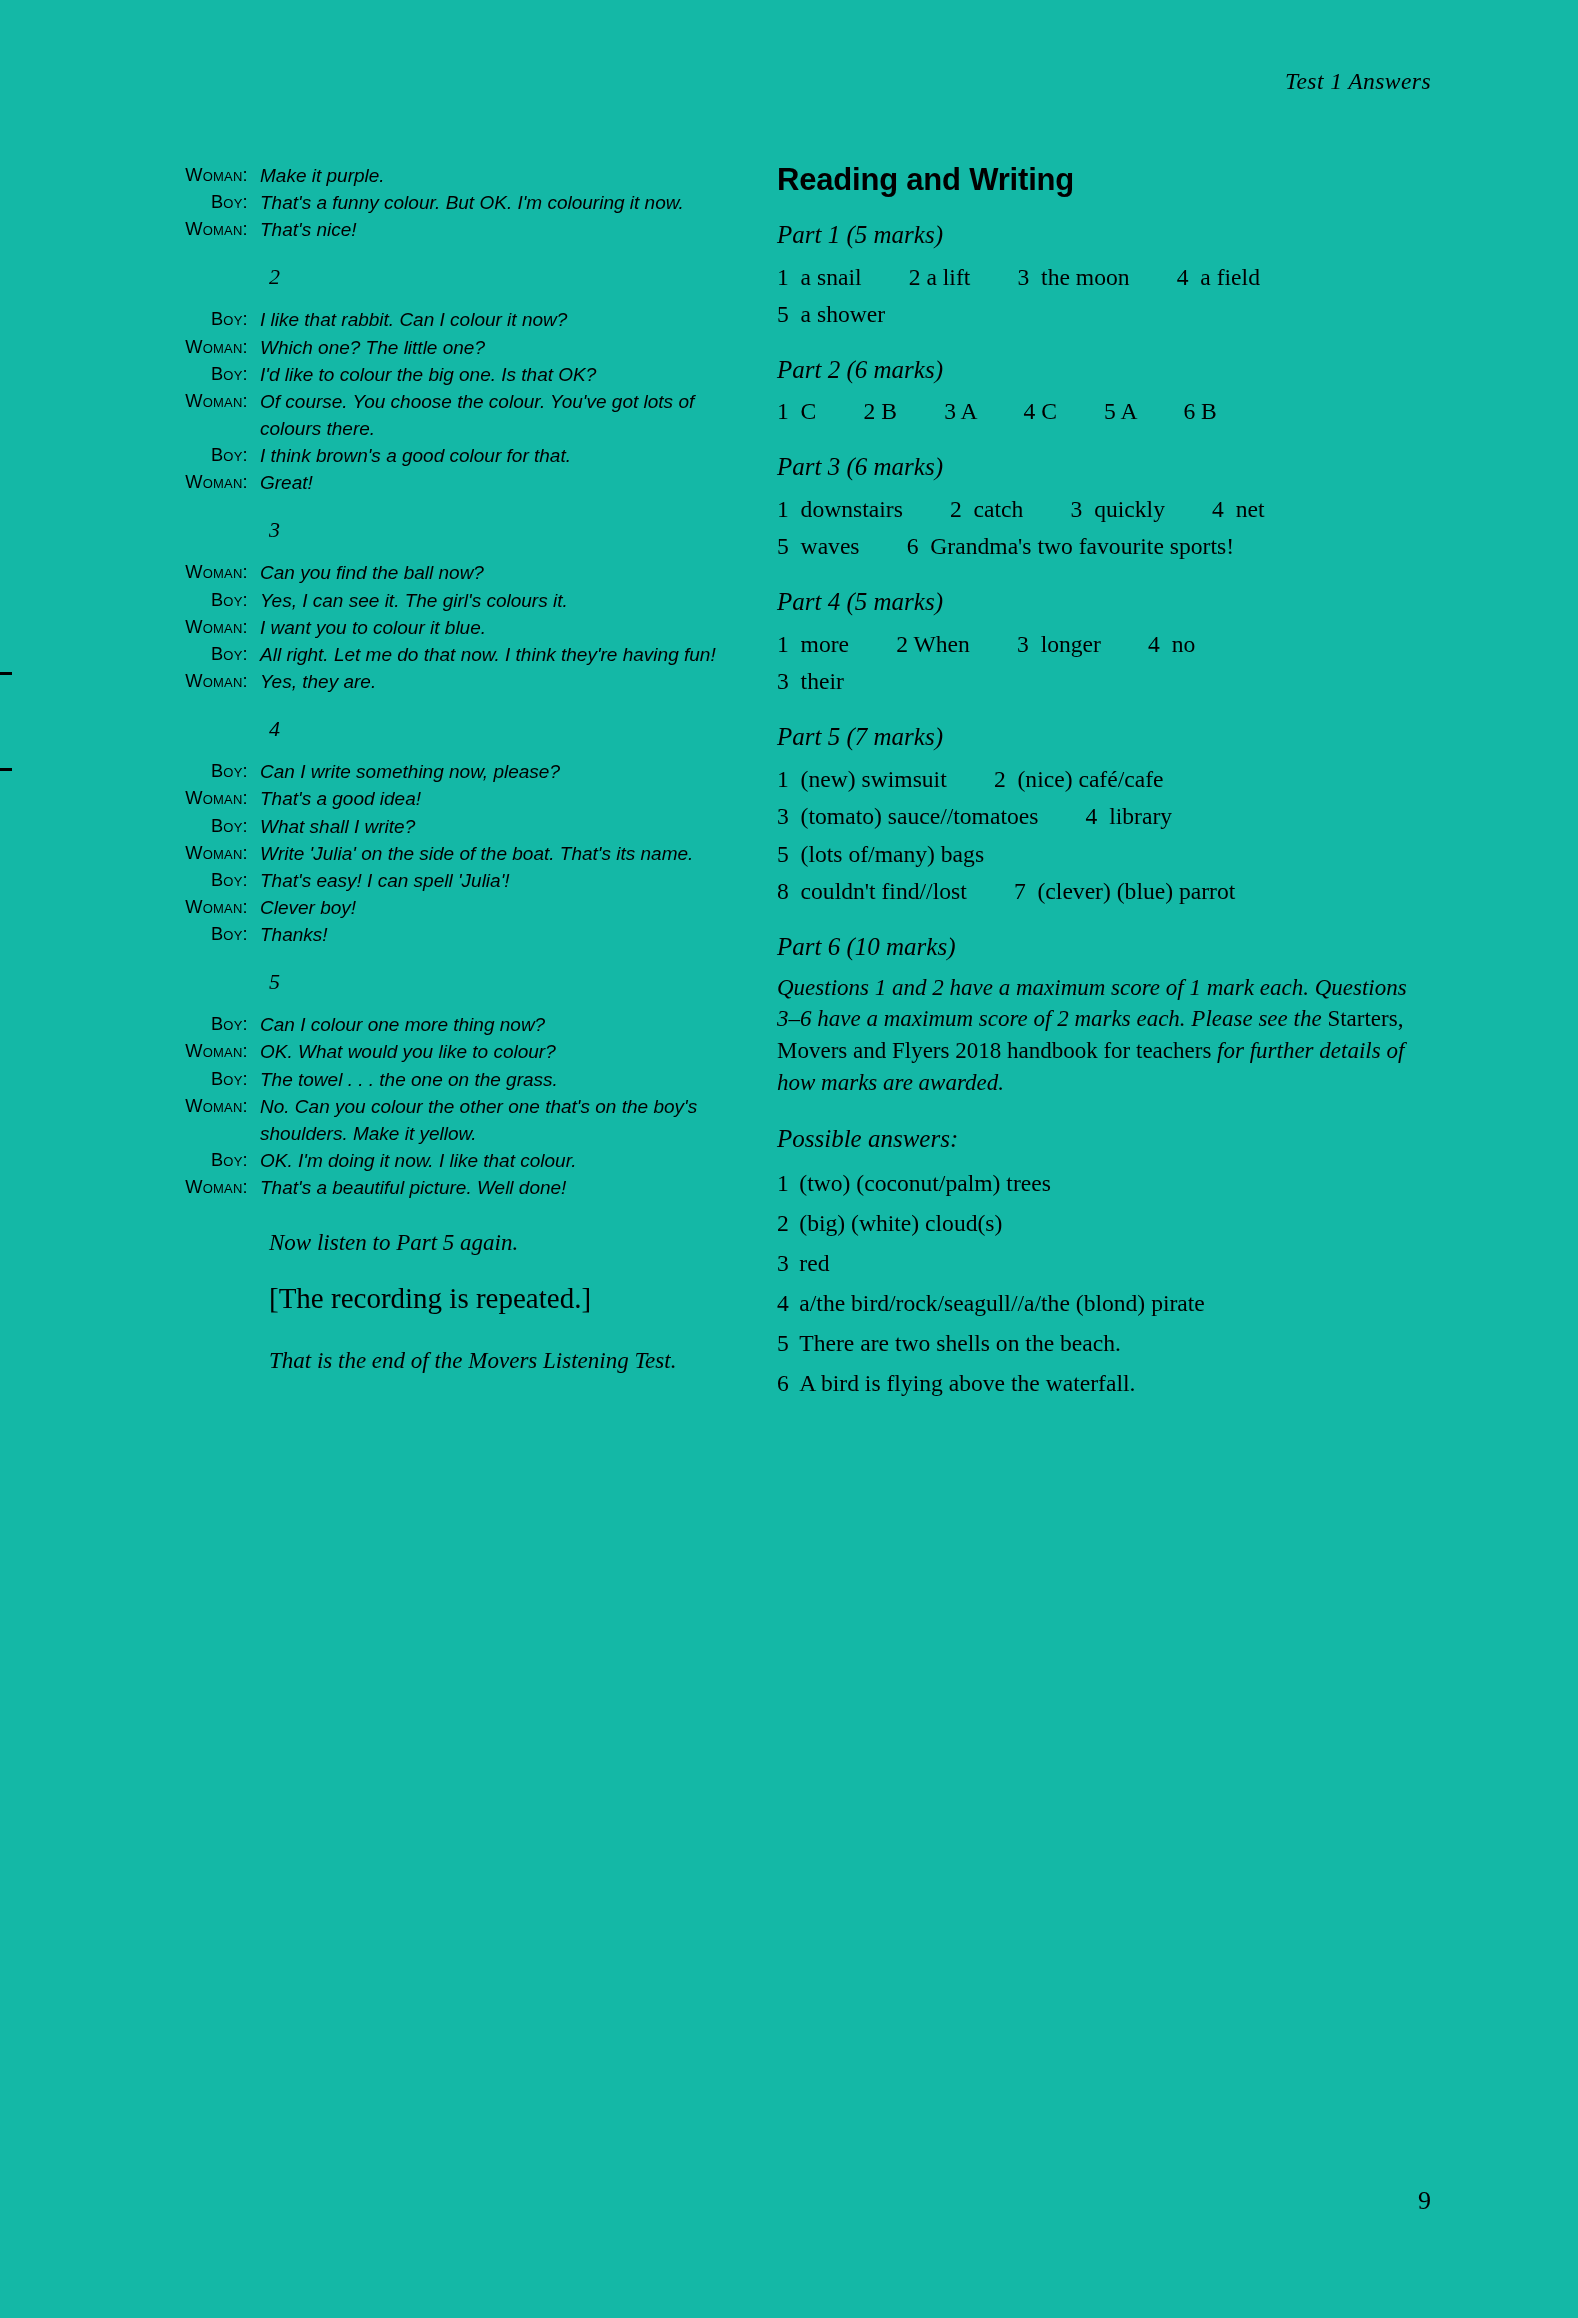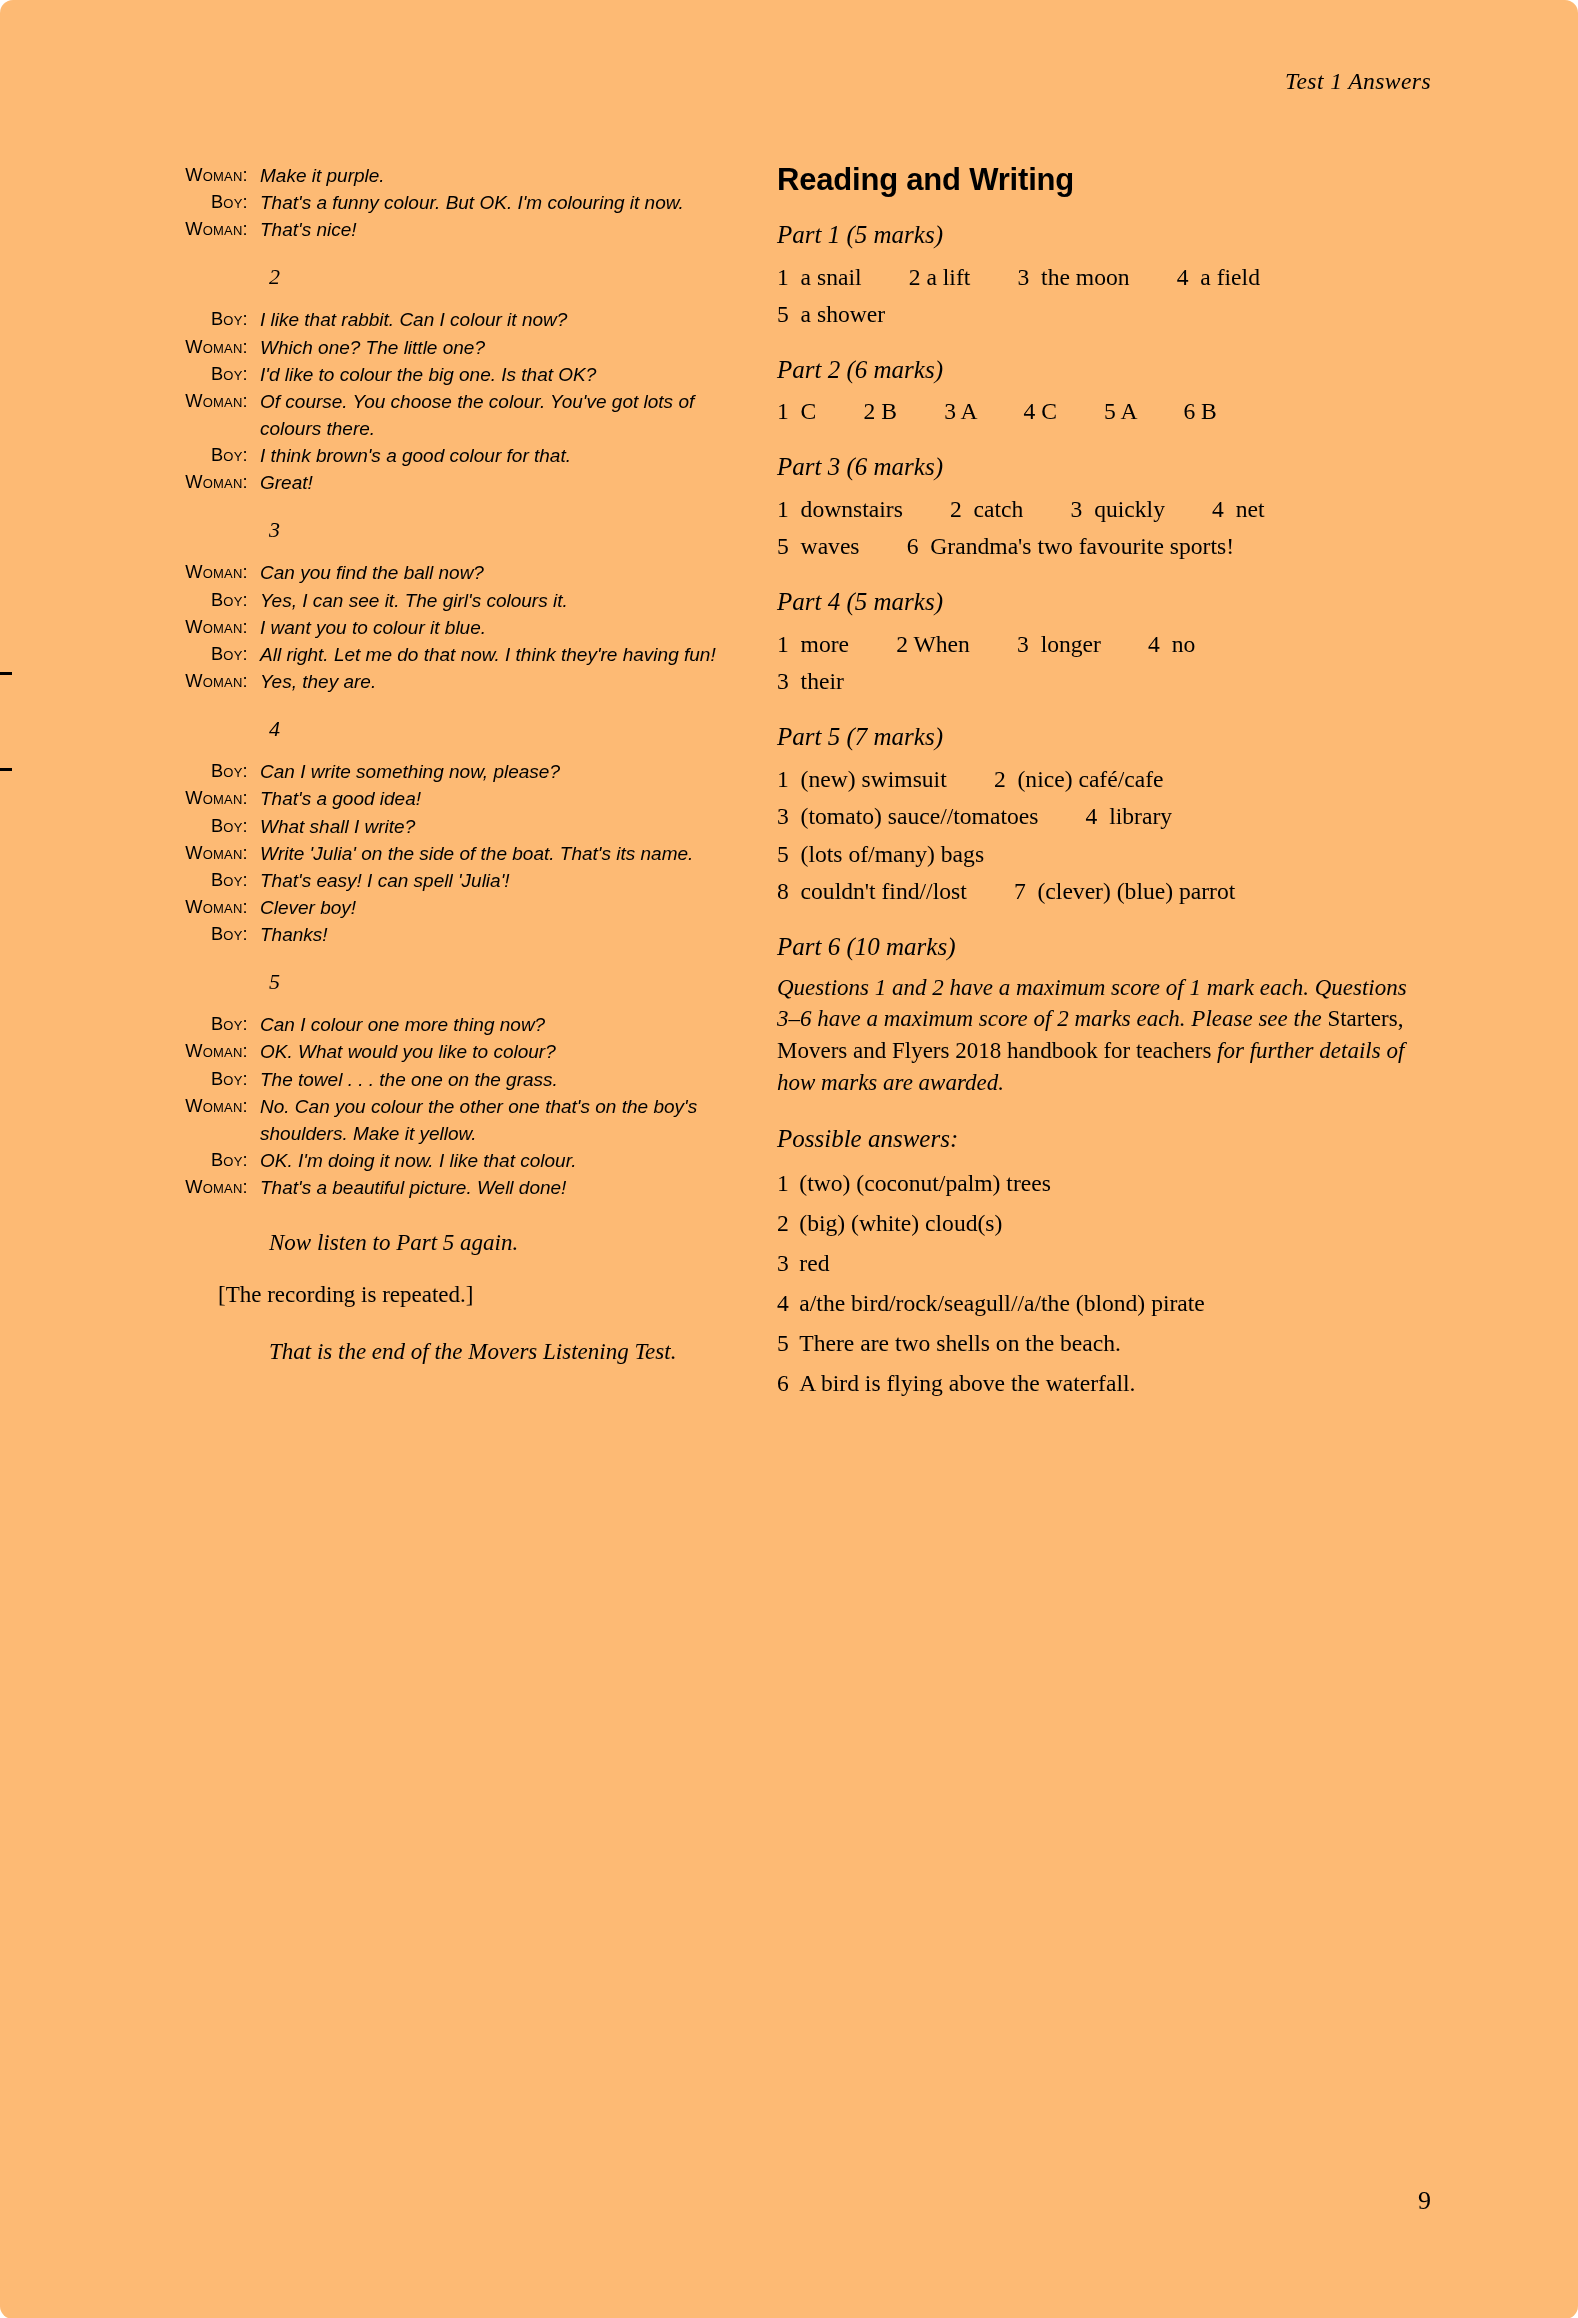--- a/index.html
+++ b/index.html
@@ -4,25 +4,24 @@
 <style>
   html, body {
     margin: 0;
     padding: 0;
     background: #ffffff;
   }
   .page {
     position: relative;
     width: 1578px;
     height: 2319px;
-    background: #fdba74;
+    background: #14b8a6;
     font-family: "Liberation Serif", serif;
     color: #000000;
     overflow: hidden;
-    border-radius: 13px;
   }
   .running-head {
     position: absolute;
     top: 68px;
     right: 147px;
     font-family: "Liberation Serif", serif;
     font-style: italic;
     font-size: 23.6px;
     letter-spacing: 0.4px;
   }
@@ -73,24 +72,24 @@
   }
   .note-italic {
     margin-left: 103px;
     margin-top: 26px;
     font-family: "Liberation Serif", serif;
     font-style: italic;
     font-size: 23px;
     line-height: 1.35;
   }
   .note-plain {
-    margin-left: 52px;
+    margin-left: 103px;
     margin-top: 21px;
     font-family: "Liberation Serif", serif;
-    font-size: 23px;
+    font-size: 29px;
     line-height: 1.35;
   }
 
   
   .col-right {
     position: absolute;
     left: 777px;
     top: 162px;
     width: 646px;
     font-family: "Liberation Serif", serif;

